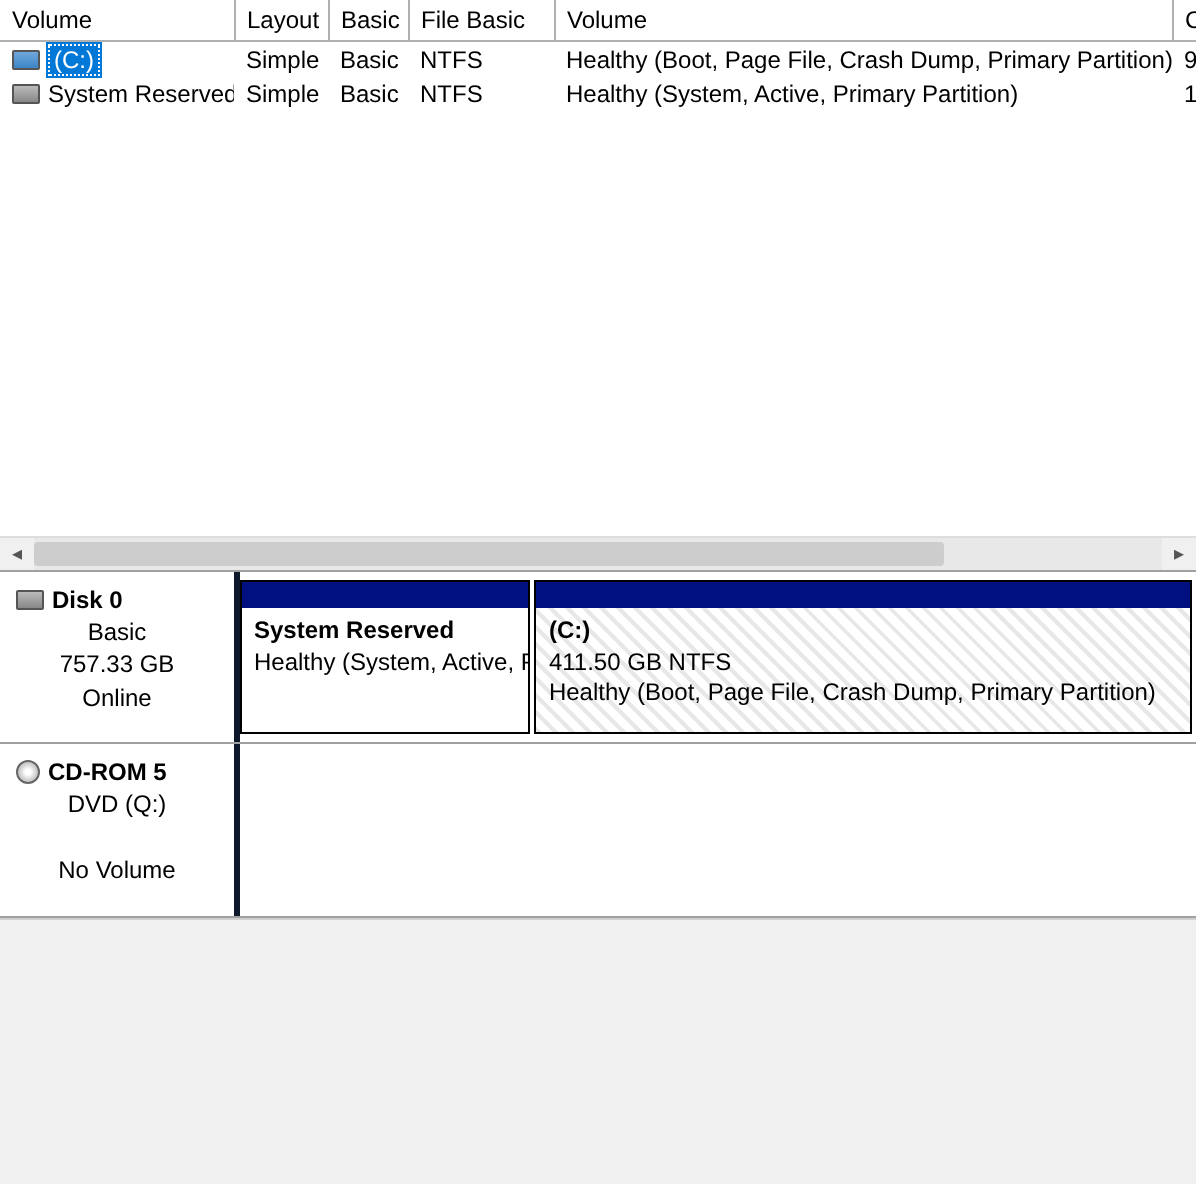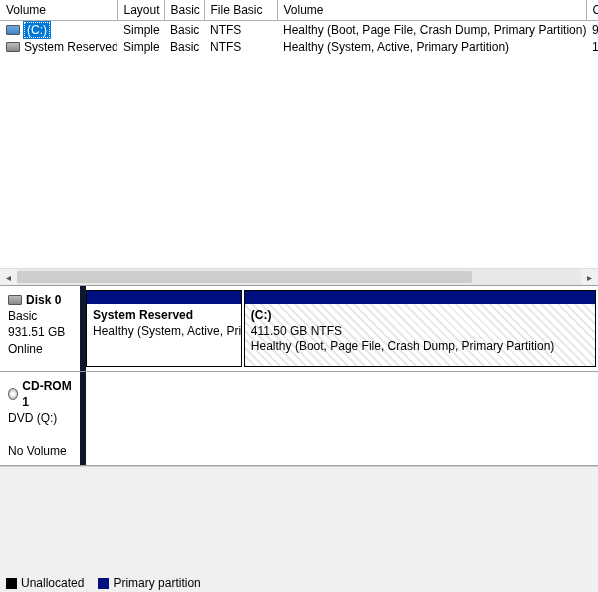--- a/index.html
+++ b/index.html
@@ -83,25 +83,26 @@
     background: #fff;
   }
   .disk-row {
     display: flex;
     align-items: stretch;
     min-height: 86px;
     border-bottom: 1px solid #a0a0a0;
   }
   .disk-row:last-child { border-bottom: none; }
   .disk-header {
-    width: 86px;
+    width: 120px;
     padding: 6px 8px;
-    border-right: 6px solid #0f172a;
+    border-right: 3px solid #0f172a;
     font-size: 12px;
     line-height: 1.35;
+    text-align: center;
   }
   .disk-header .dh-line1 { display: flex; align-items: center; gap: 4px; }
   .dh-icon {
     width: 14px; height: 10px;
     background: linear-gradient(#bbb,#888);
     border: 1px solid #555;
     border-radius: 1px;
     display: inline-block;
   }
   .dh-icon.cd {
@@ -242,21 +243,21 @@
   </div>
 
   <div class="disk-pane" id="disk-pane">
       <div class="disk-row">
         <div class="disk-header">
           <div class="dh-line1">
             <span class="dh-icon"></span>
             <b>Disk 0</b>
           </div>
           <div>Basic</div>
-          <div>931.51 GB</div>
+          <div>757.33 GB</div>
           <div>Online</div>
         </div>
         <div class="disk-body">
           <div class="partition" style="flex: 29 1 0%;">
             <div class="part-stripe"></div>
             <div class="part-content">
               <div class="part-title">System Reserved</div>
               <div>Healthy (System, Active, Primary Partition)</div>
             </div>
           </div>
@@ -267,33 +268,26 @@
               <div>411.50 GB NTFS</div>
               <div>Healthy (Boot, Page File, Crash Dump, Primary Partition)</div>
             </div>
           </div>
         </div>
       </div>
       <div class="disk-row">
         <div class="disk-header">
           <div class="dh-line1">
             <span class="dh-icon cd"></span>
-            <b>CD-ROM 1</b>
+            <b>CD-ROM 5</b>
           </div>
           <div>DVD (Q:)</div>
           <div>&nbsp;</div>
           <div>No Volume</div>
         </div>
         <div class="disk-body"></div>
       </div>
     </div>
 
   <div class="blank-area"></div>
 
-  <div class="legend">
-    <span class="legend-swatch sw-black"></span>
-    <span>Unallocated</span>
-    <span style="width:6px"></span>
-    <span class="legend-swatch sw-blue"></span>
-    <span>Primary partition</span>
-  </div>
 
 </div>
 
 </body></html>

